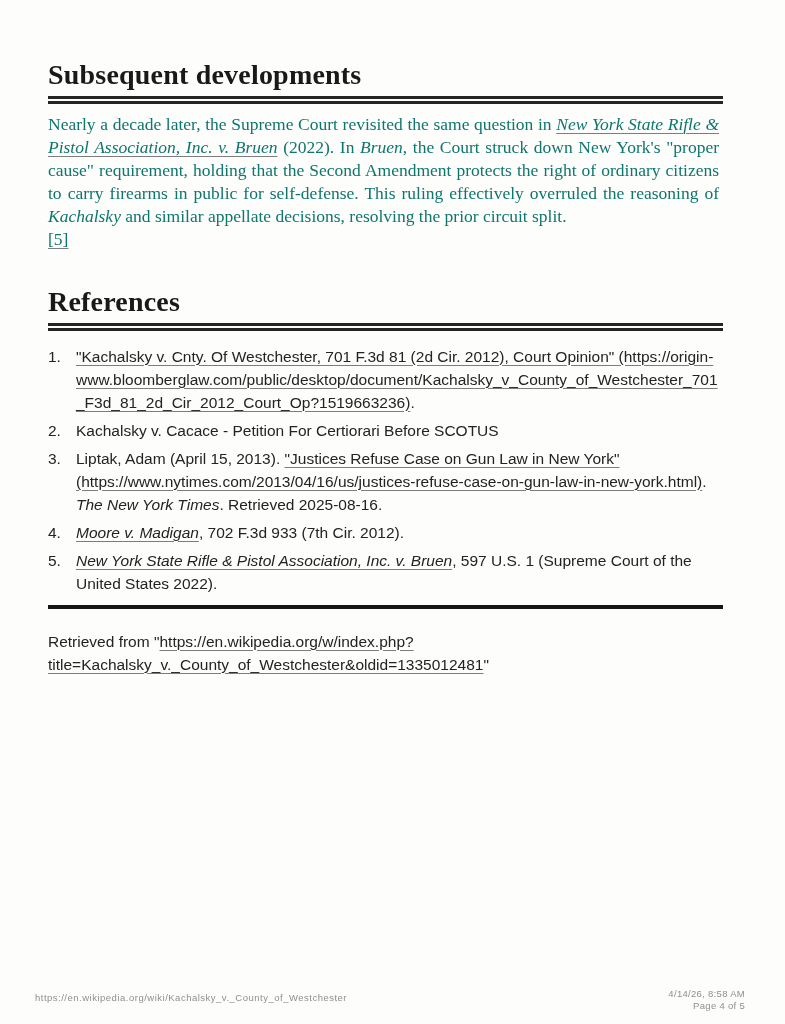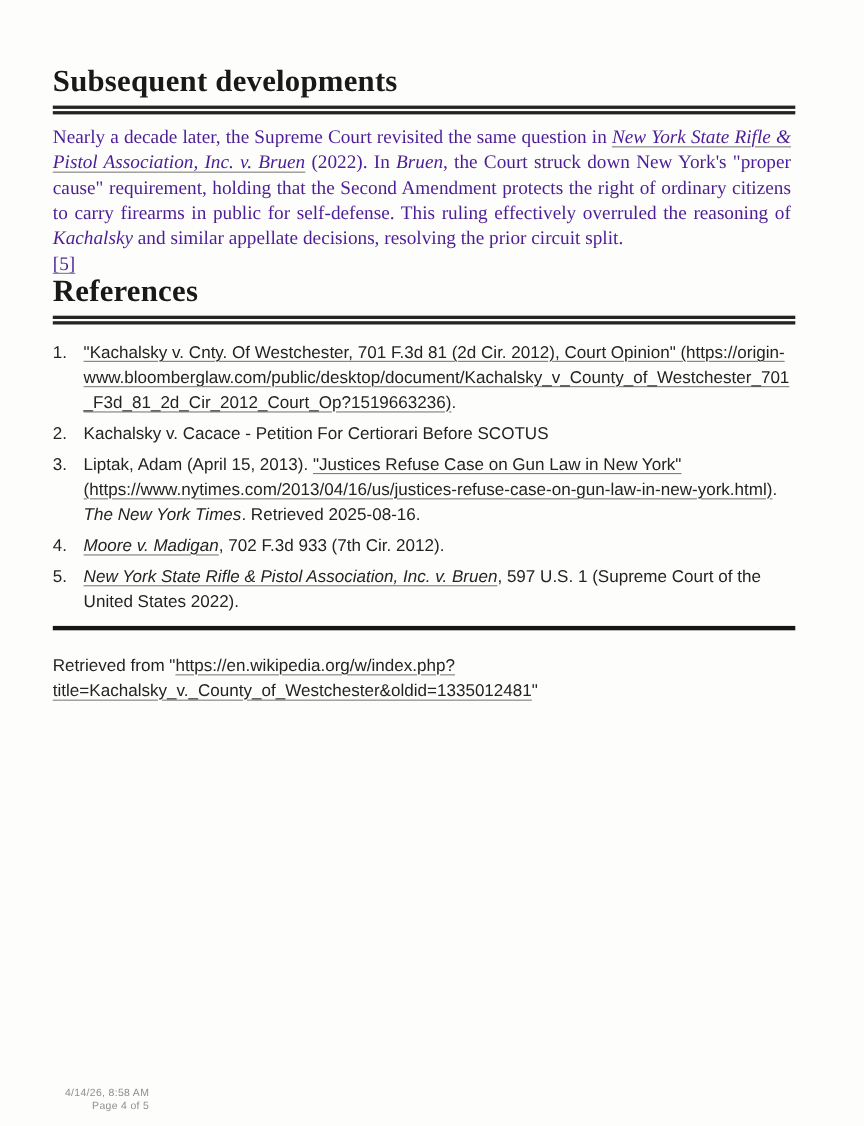--- a/index.html
+++ b/index.html
@@ -8,28 +8,28 @@
     font-family:"Liberation Serif", serif;color:#1e1e1e;
     -webkit-font-smoothing:antialiased;
   }
   .page{position:absolute;inset:0;background:#fdfdfc;overflow:hidden;}
   .content{padding:60px 62px 0 48px;}
 
   h1{
     font-family:"Liberation Serif", serif;font-weight:bold;
     font-size:28px;line-height:1.1;margin:0;color:#191919;letter-spacing:.2px;
   }
-  h1.refs-heading{}
+  h1.refs-heading{margin-top:36px;}
   .double-rule{
     height:2px;margin-top:5px;
     border-top:3px solid #242424;border-bottom:3px solid #242424;
   }
   .body-para{
     margin:9px 4px 0 0;font-size:17.5px;line-height:23px;text-align:justify;
-    color:#4c1d95;
+    color:#0f766e;
   }
   .it{font-style:italic;}
   .lnk{
     text-decoration:underline;
     text-decoration-thickness:1px;
     text-underline-offset:3px;
     text-decoration-color:#7d7d7d;
   }
   .brk{overflow-wrap:anywhere;word-break:break-word;}
 
@@ -99,17 +99,18 @@
 
     </ol>
 
     <div class="thick-rule"></div>
 
     <p class="retrieved"><span>Retrieved from "</span><span class="lnk brk">https://en.wikipedia.org/w/index.php?</span><br><span class="lnk brk">title=Kachalsky_v._County_of_Westchester&amp;oldid=1335012481</span><span>"</span></p>
 
   </div>
 
   <div class="footer">
+    <span class="footer-left">https://en.wikipedia.org/wiki/Kachalsky_v._County_of_Westchester</span>
     <span class="footer-right">
       <span>4/14/26, 8:58 AM</span><br><span>Page 4 of 5</span>
     </span>
   </div>
 </div>
 
 </body></html>

